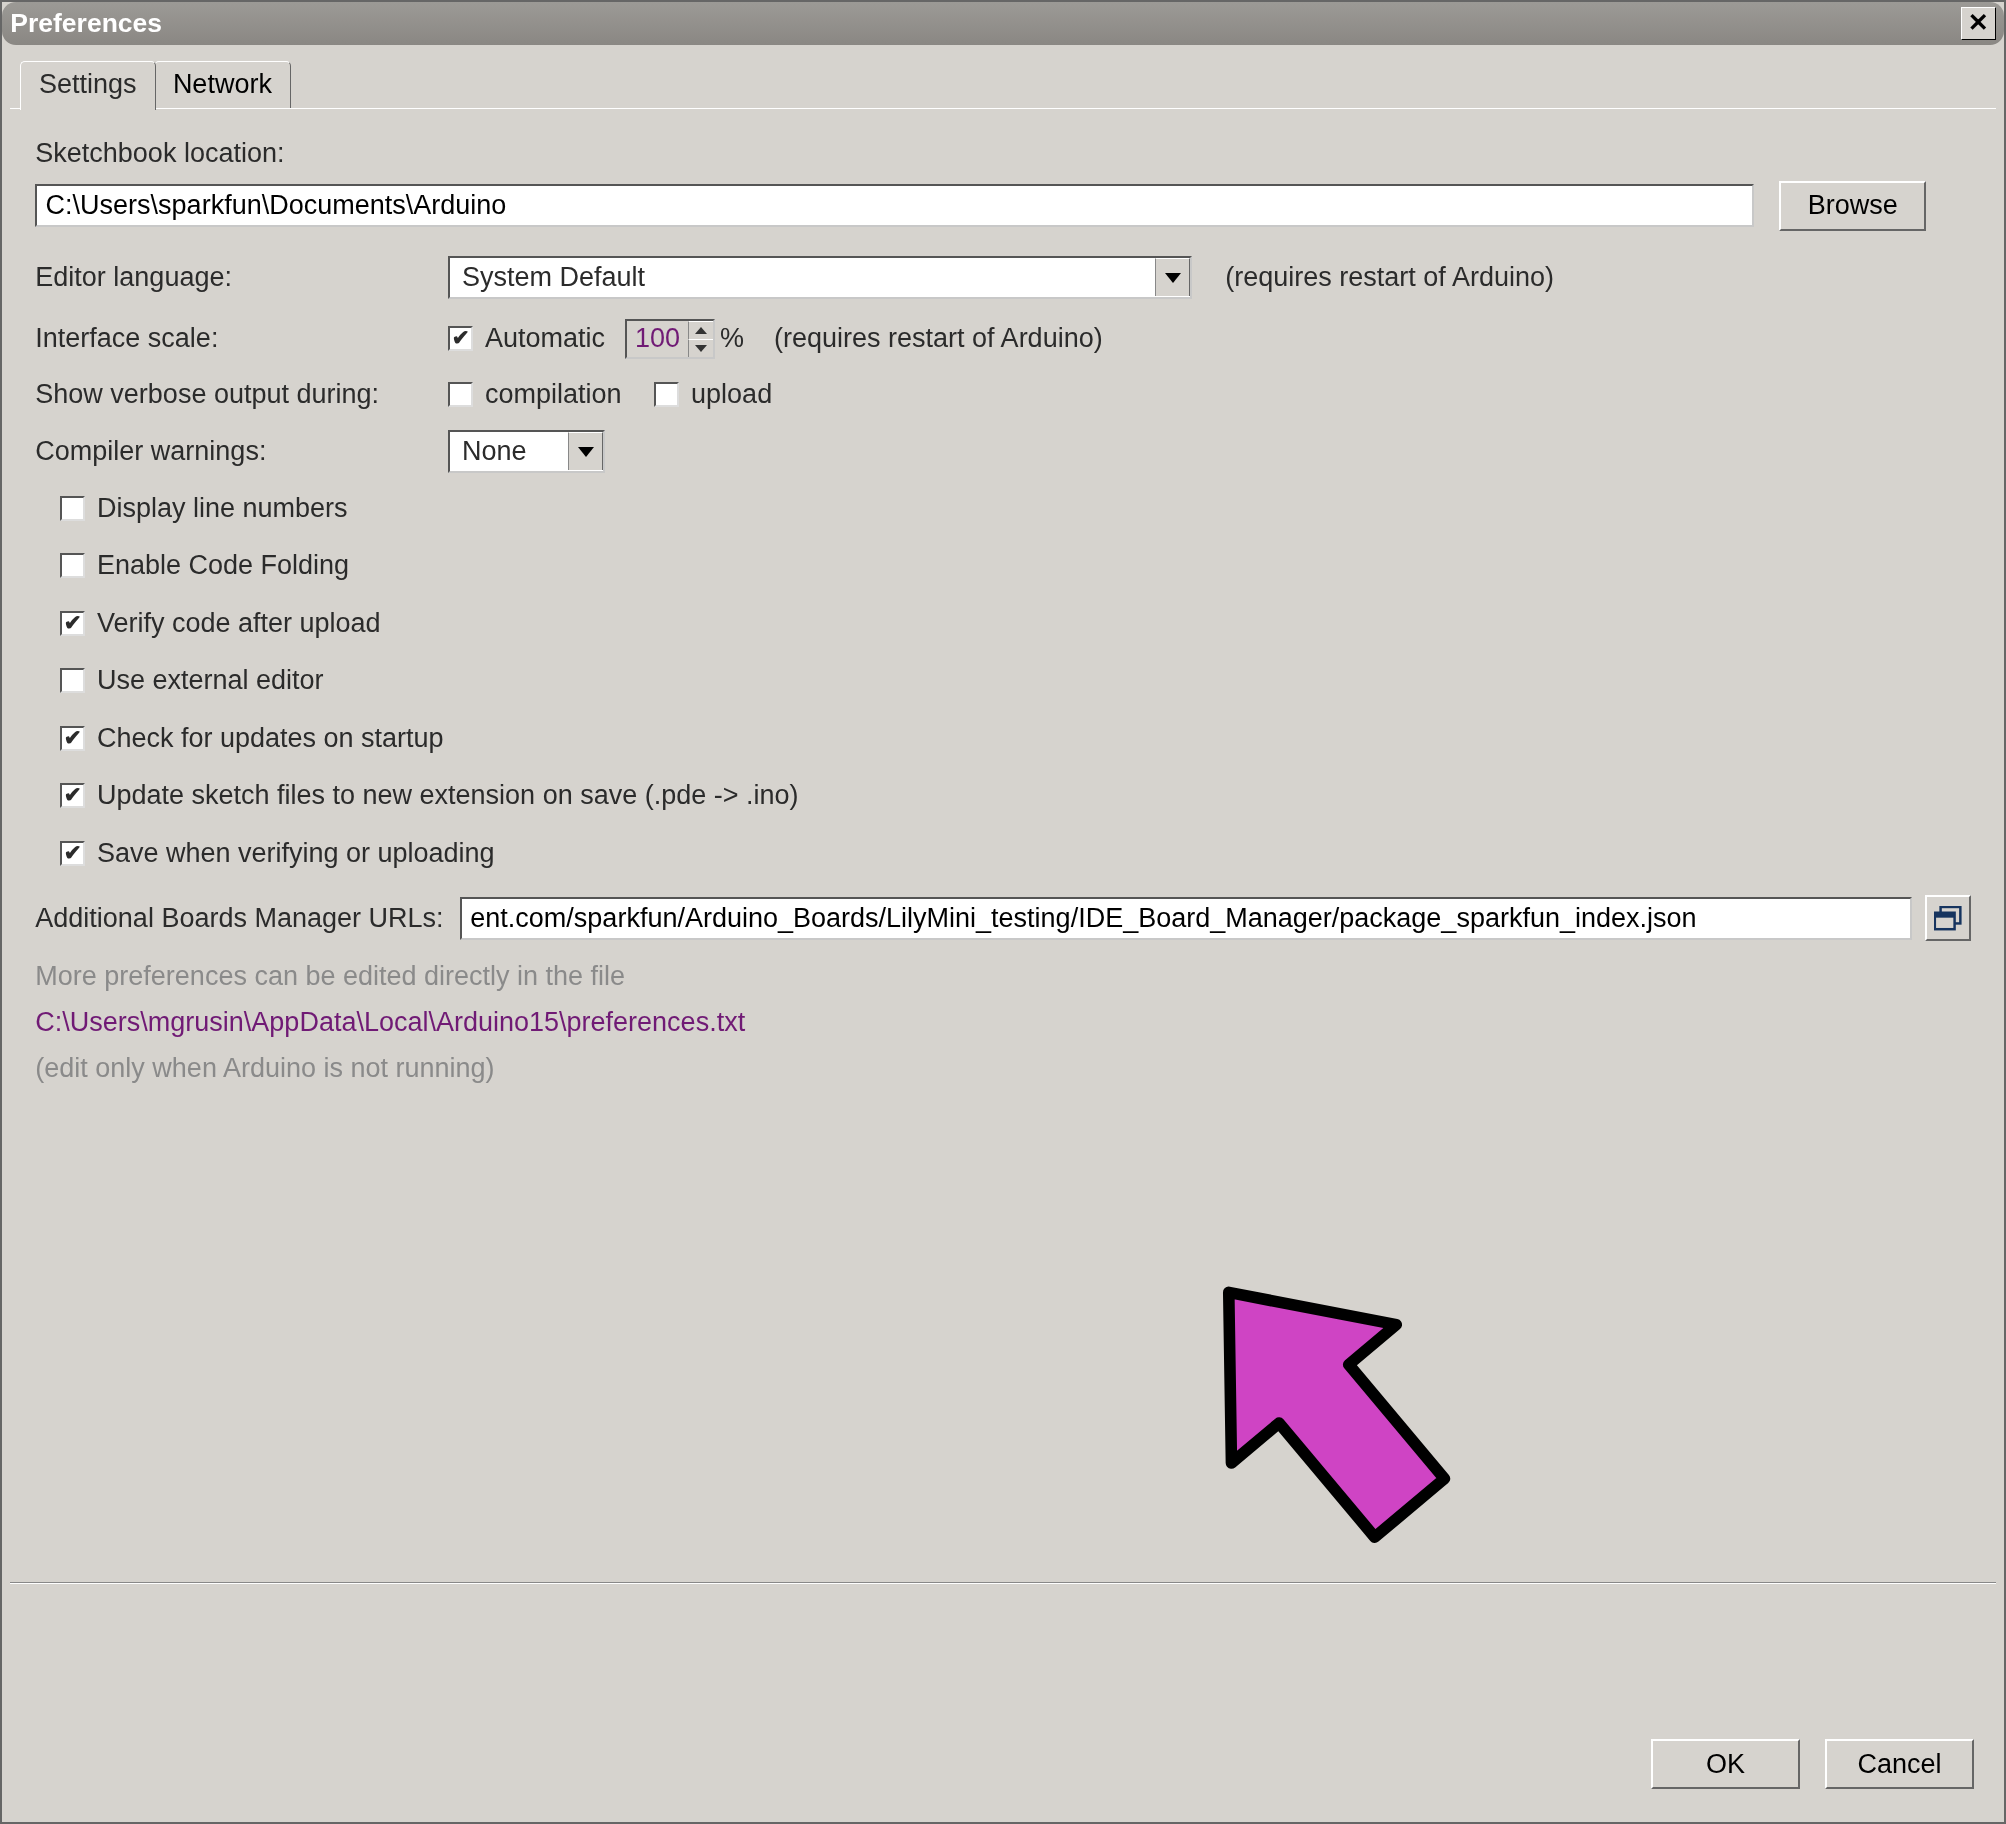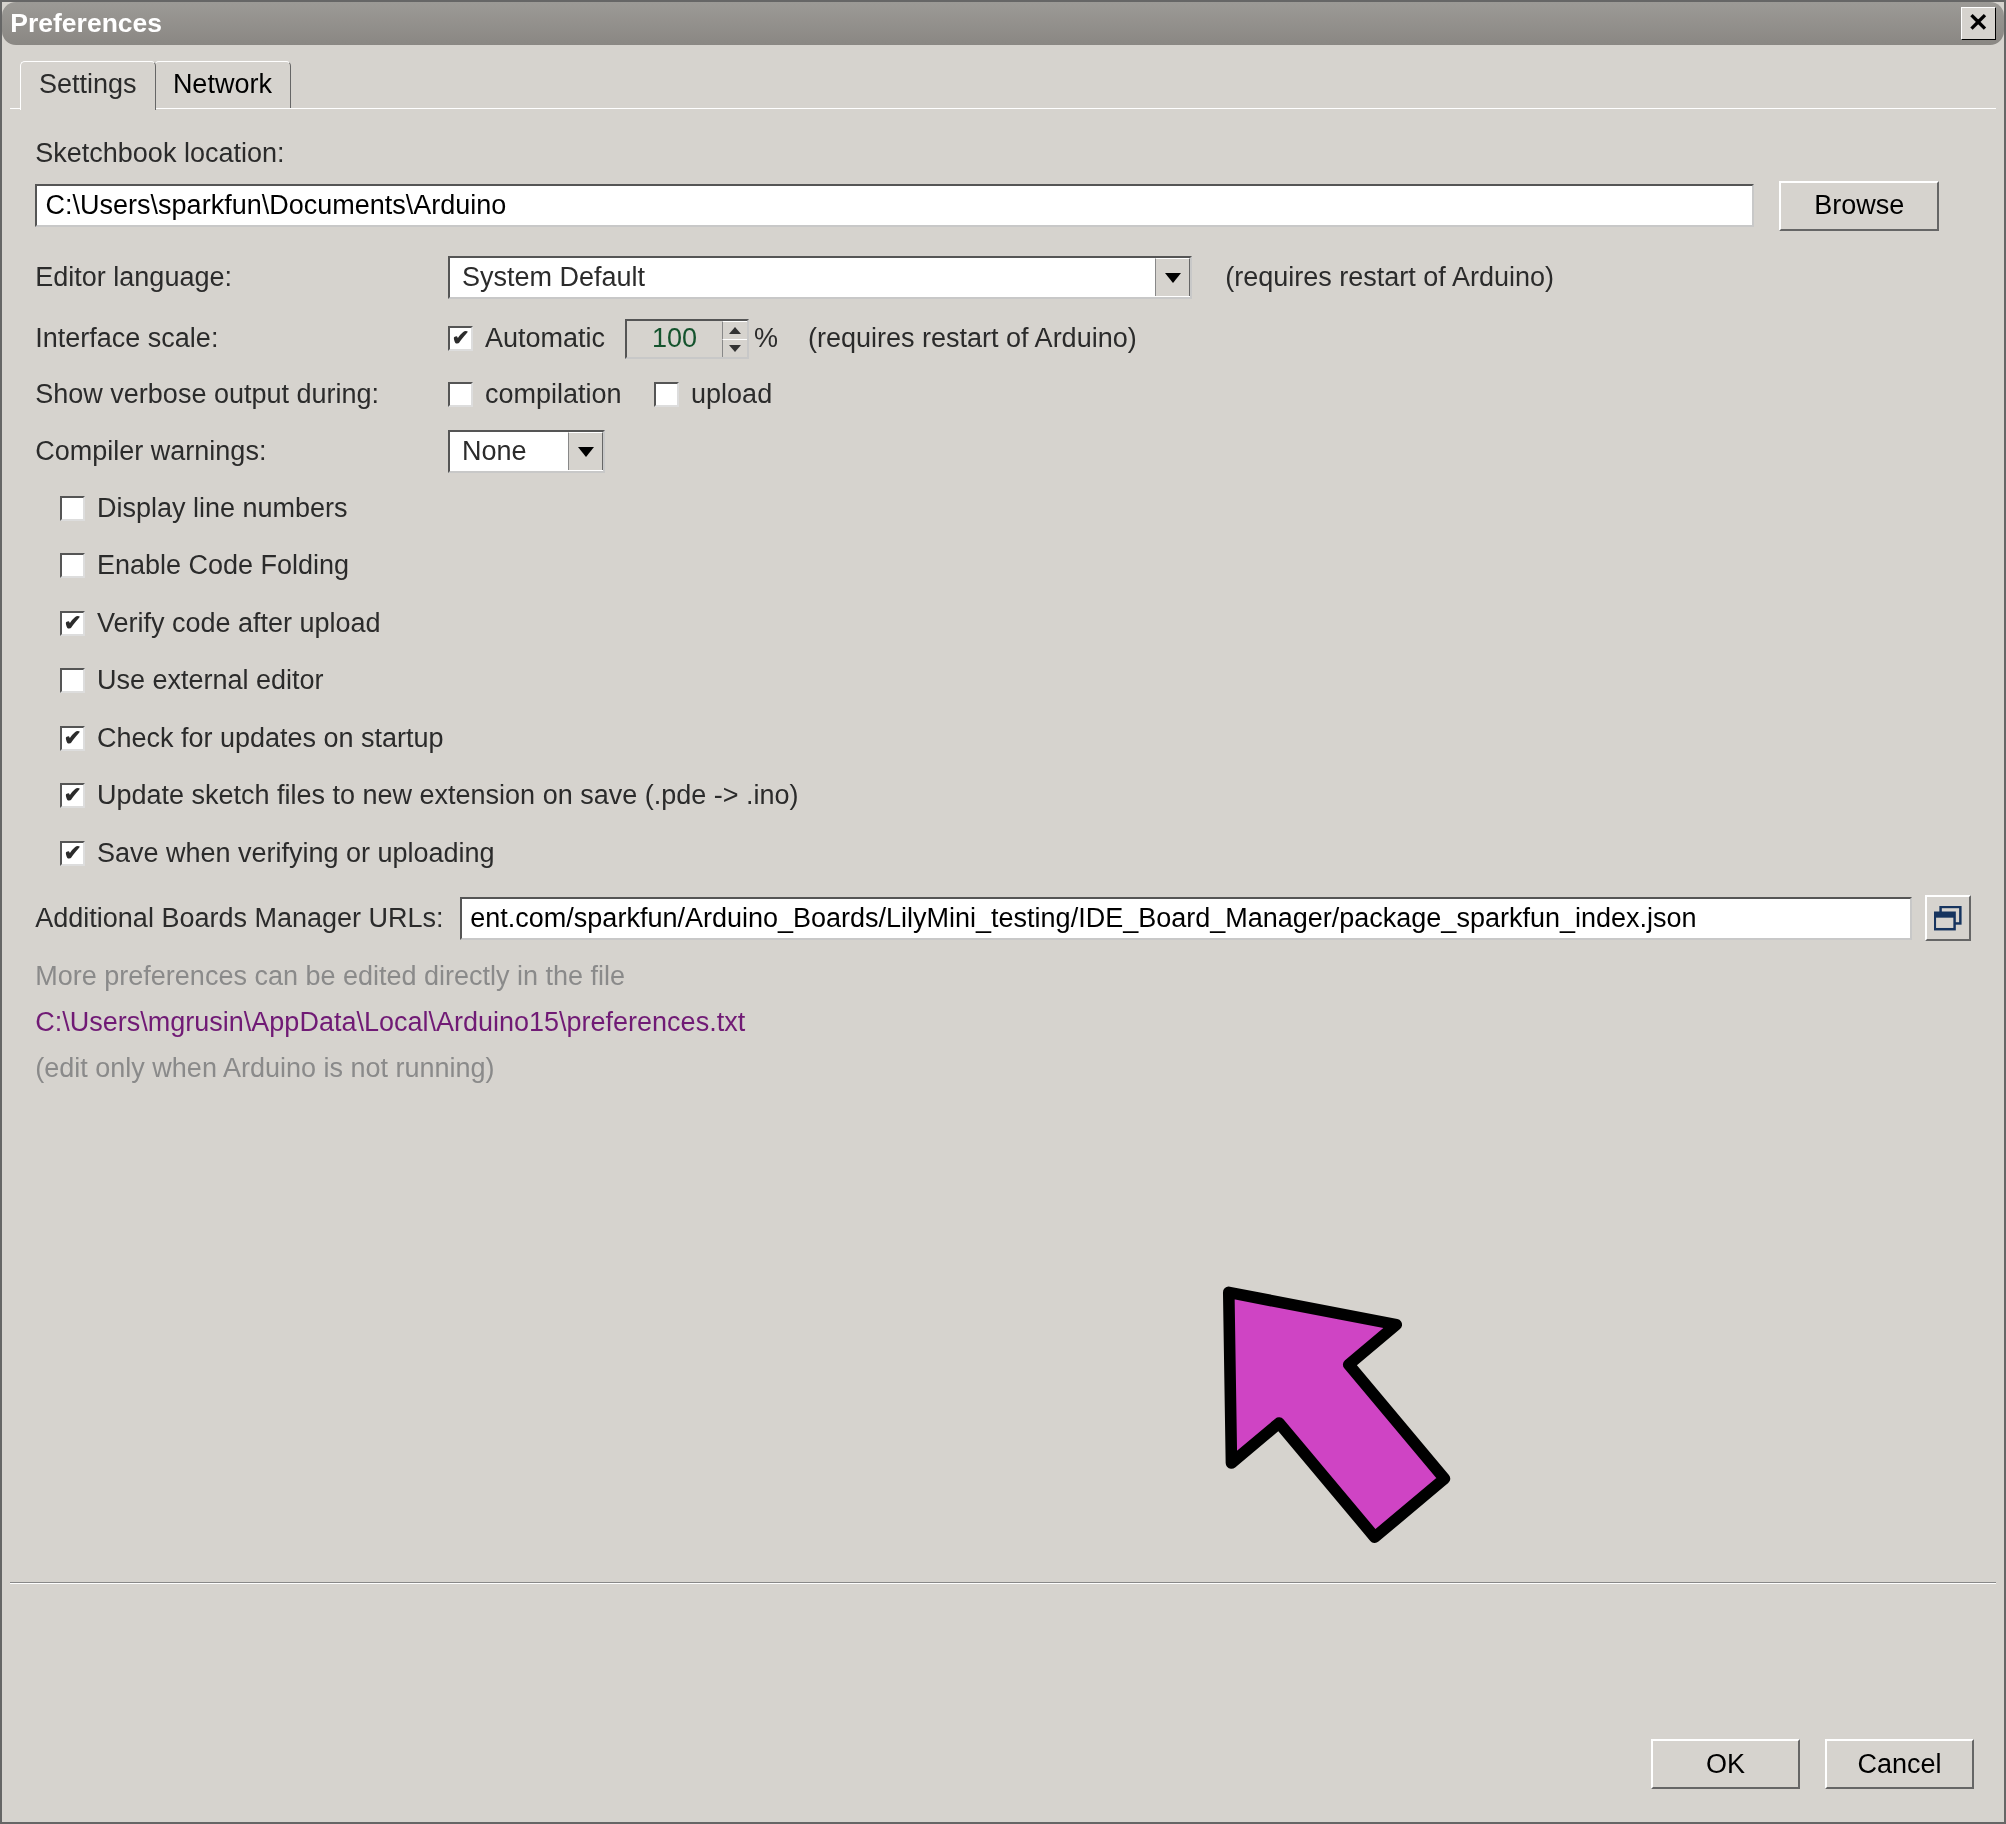--- a/index.html
+++ b/index.html
@@ -151,21 +151,21 @@
   .chklist { margin: 15px 0 0 25px; }
   .chkitem { display:flex; align-items:center; margin-bottom: 26.5px; }
 
   .spinner {
     display:inline-flex; align-items:center; height:40px;
     border: 2.5px solid #777;
     border-top-color:#555; border-left-color:#555;
     border-right-color:#c8c8c8; border-bottom-color:#c8c8c8;
     background:#d6d3ce;
   }
-  .spinner .num { padding:0 25px; color:#14532d; }
+  .spinner .num { padding:0 8px; color:#701a75; }
   .spinner .arrows { display:flex; flex-direction:column; }
   .spinner .ar {
     width: 25px; height: 18px;
     background:#d6d3ce;
     border-left:1.7px solid #888;
     display:flex; align-items:center; justify-content:center;
     border-top:1.7px solid #fff;
   }
   .tri-up{ width:0;height:0;border-left:6.6px solid transparent;border-right:6.6px solid transparent;border-bottom:7.4px solid #333;}
   .tri-dn{ width:0;height:0;border-left:6.6px solid transparent;border-right:6.6px solid transparent;border-top:7.4px solid #333;}
@@ -223,21 +223,21 @@
   </div>
 
   <div class="panel">
 
     <div class="row" style="margin-bottom:11.6px;">
       <span class="label" style="width:auto;">Sketchbook location:</span>
     </div>
     <div class="row">
       <input class="txtfield" style="flex: 1 1 0%; max-width: 1719px;" value="C:\Users\sparkfun\Documents\Arduino">
       <div style="width:25px"></div>
-      <button class="btn" style="width:160px;"><span>Browse</span></button>
+      <button class="btn" style="width:147px;"><span>Browse</span></button>
     </div>
 
     <div class="row" style="margin-top:25px;">
       <span class="label">Editor language:</span>
       <div class="combo" style="width:744px;">
         <span class="combo-text" style="flex:1;">System Default</span>
         <div class="combo-btn">
             <div class="tri-down"></div>
           </div>
       </div>

